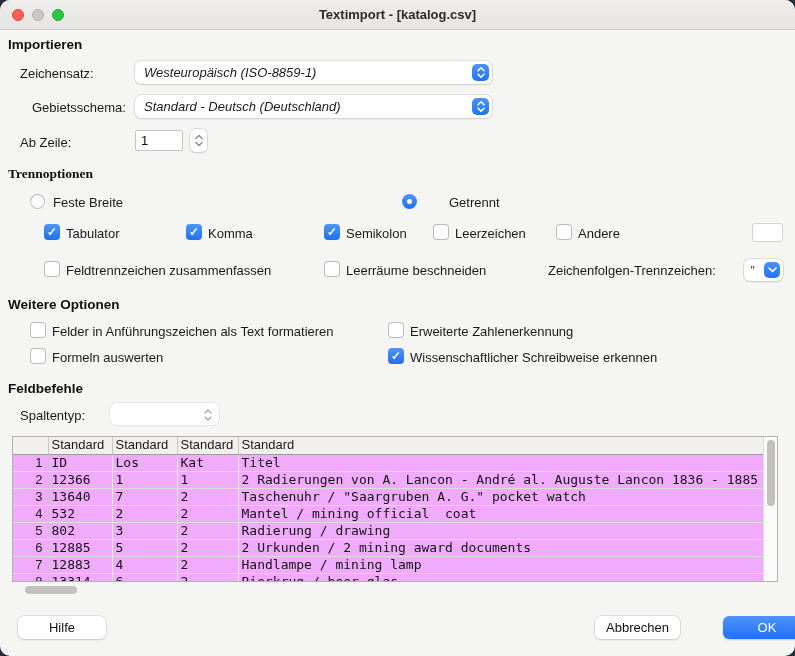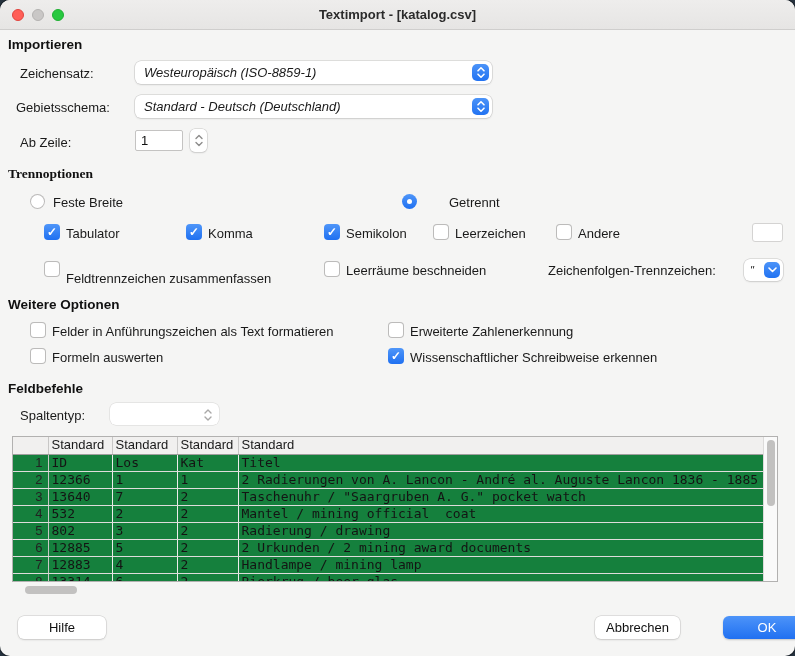--- a/index.html
+++ b/index.html
@@ -46,21 +46,21 @@
   .cb.checked{background:linear-gradient(#4f96f9,#1f70f1);box-shadow:none;}
   .cb.checked .mark{display:block;}
   
   .radio{position:absolute;width:15px;height:15px;border-radius:50%;background:#fff;
     box-shadow:inset 0 0 0 1px #bcbbba, inset 0 1px 1px rgba(0,0,0,.06);}
   .radio.checked{background:linear-gradient(#4f96f9,#1f70f1);box-shadow:none;}
   .radio .dot{display:none;position:absolute;left:5px;top:5px;width:5px;height:5px;border-radius:50%;background:#fff;}
   .radio.checked .dot{display:block;}
   
   .gridwrap{position:absolute;left:12px;top:436px;width:766px;height:146px;
-    background:#15803d;border:1px solid #b2b1b0;overflow:hidden;}
+    background:#f0abfc;border:1px solid #b2b1b0;overflow:hidden;}
   table.grid{border-collapse:collapse;table-layout:fixed;width:752px;}
   table.grid th, table.grid td{height:17px;padding:0 3px;overflow:hidden;white-space:pre;
     font-size:13px;line-height:16px;text-align:left;font-weight:400;}
   table.grid th{background:#f1f0ef;border-right:1px solid #c8c7c6;border-bottom:1px solid #9f9e9d;
     font-family:"Liberation Sans",sans-serif;}
   table.grid td{font-family:"DejaVu Sans Mono","Liberation Mono",monospace;
     border-bottom:1px solid #dddcdb;border-right:1px solid #ecebea;color:#141414;}
   table.grid td.rownum{font-family:"Liberation Sans",sans-serif;text-align:right;
     padding-right:5px;border-right:1px solid #c8c7c6;color:#222;}
   .vscroll{position:absolute;right:0;top:0;bottom:0;width:14px;background:#fafafa;border-left:1px solid #dcdbda;}
@@ -92,21 +92,21 @@
   <div class="lbl" style="left:20px;top:66px;">Zeichensatz:</div>
   <div class="popup" style="left:135px;top:61px;width:357px;">
     <span class="val">Westeuropäisch (ISO-8859-1)</span>
     <span class="badge">
       <svg width="10" height="13" viewBox="0 0 10 13">
           <path d="M2 4.8 L5 1.8 L8 4.8 M2 8.2 L5 11.2 L8 8.2" stroke="#fff" fill="none" stroke-width="1.6" stroke-linecap="round" stroke-linejoin="round"></path>
         </svg>
     </span>
   </div>
 
-  <div class="lbl" style="left:16px;top:100px;text-align:right;">Gebietsschema:</div>
+  <div class="lbl" style="left:32px;top:100px;text-align:right;">Gebietsschema:</div>
   <div class="popup" style="left:135px;top:95px;width:357px;">
     <span class="val">Standard - Deutsch (Deutschland)</span>
     <span class="badge">
       <svg width="10" height="13" viewBox="0 0 10 13">
           <path d="M2 4.8 L5 1.8 L8 4.8 M2 8.2 L5 11.2 L8 8.2" stroke="#fff" fill="none" stroke-width="1.6" stroke-linecap="round" stroke-linejoin="round"></path>
         </svg>
     </span>
   </div>
 
   <div class="lbl" style="left:20px;top:135px;">Ab Zeile:</div>
@@ -144,21 +144,21 @@
 
   <span class="cb" style="left:433px;top:224px;"></span>
   <div class="lbl" style="left:455px;top:226px;">Leerzeichen</div>
 
   <span class="cb" style="left:556px;top:224px;"></span>
   <div class="lbl" style="left:578px;top:226px;">Andere</div>
 
   <input class="tinput" style="left: 752px; top: 223px; width: 31px; height: 19px; border-radius: 3px; border-color: rgb(212, 211, 210);" value="">
 
   <span class="cb" style="left:44px;top:261px;"></span>
-  <div class="lbl" style="left:66px;top:263px;margin-top:8px;">Feldtrennzeichen zusammenfassen</div>
+  <div class="lbl" style="left:66px;top:263px;">Feldtrennzeichen zusammenfassen</div>
 
   <span class="cb" style="left:324px;top:261px;"></span>
   <div class="lbl" style="left:346px;top:263px;">Leerräume beschneiden</div>
 
   <div class="lbl" style="left:548px;top:263px;">Zeichenfolgen-Trennzeichen:</div>
   <div class="popup small" style="left:744px;top:259px;width:39px;height:22px;">
     <span class="val" style="line-height:22px;font-size:11px;">"</span>
     <span class="badge" style="width:16px;height:16px;">
       <svg width="9" height="6" viewBox="0 0 9 6">
           <path d="M1 1 L4.5 4.5 L8 1" stroke="#fff" fill="none" stroke-width="1.6" stroke-linecap="round" stroke-linejoin="round"></path>

